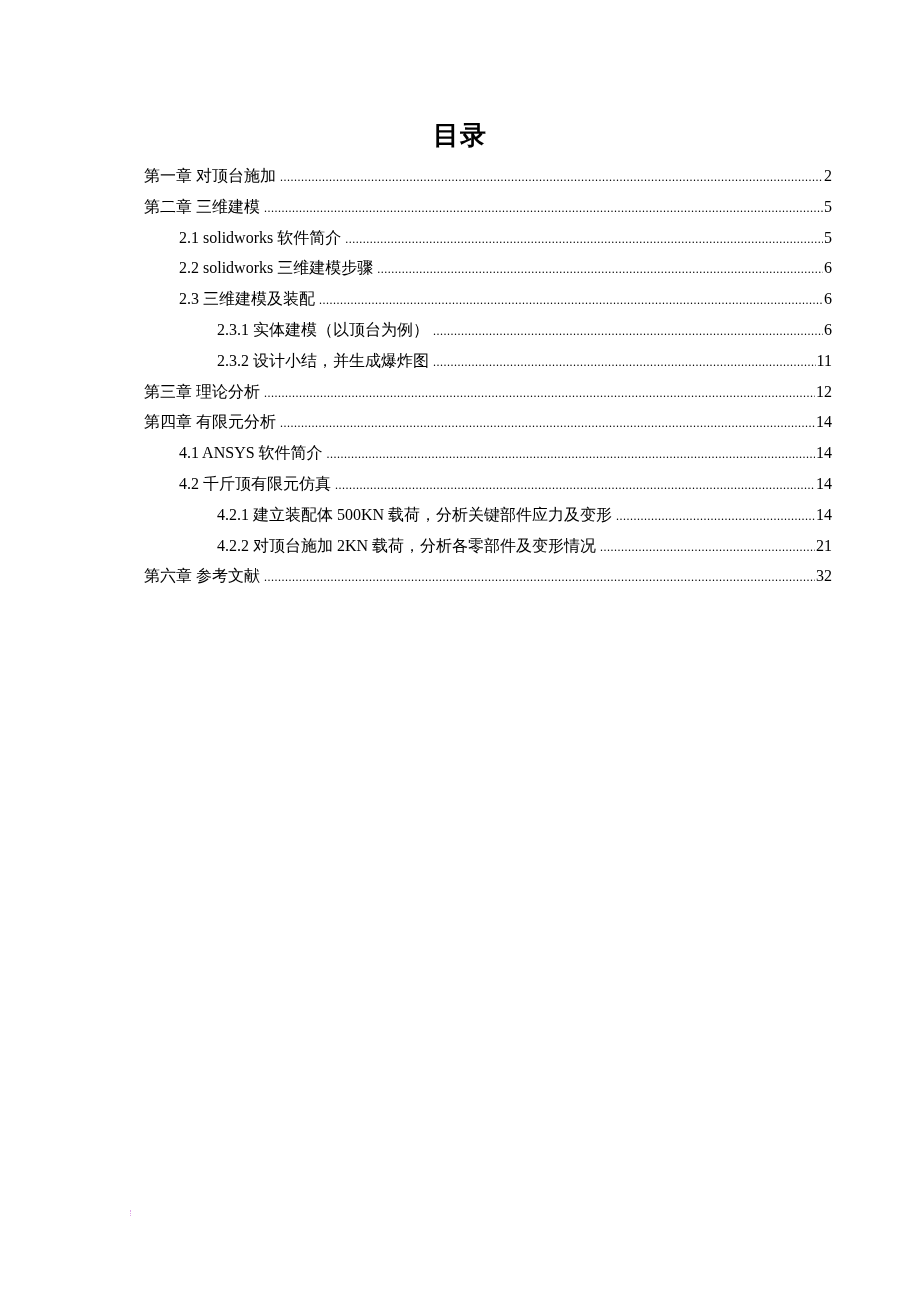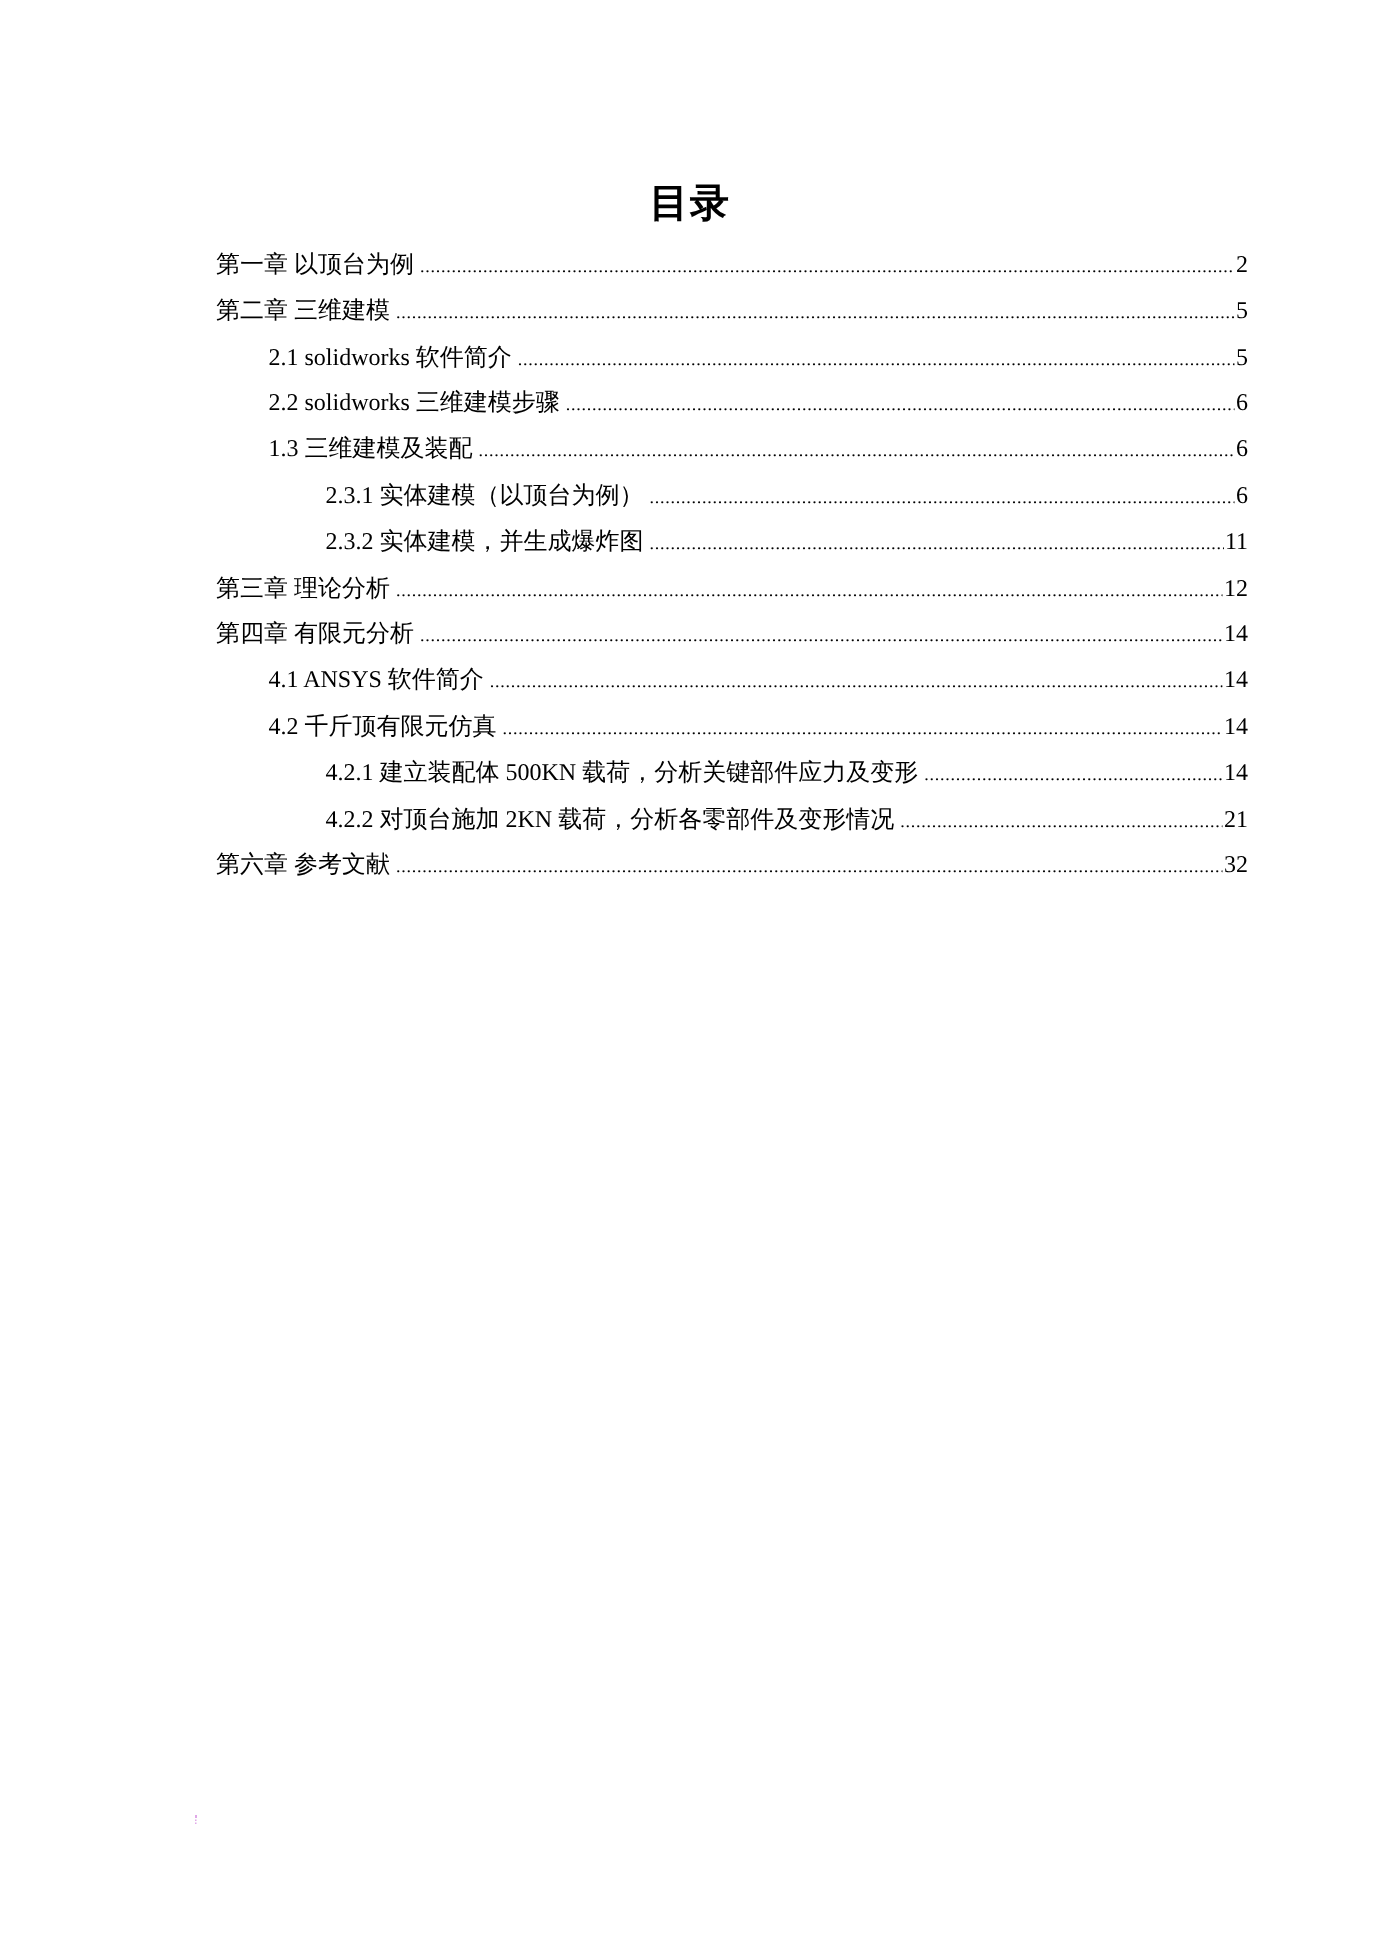--- a/index.html
+++ b/index.html
@@ -19,51 +19,51 @@
   .lvl3 { padding-left:73px; }
   .mark { position:absolute; left:130px; top:1210px; width:3px; height:6px; border-left:1px dotted #e0a8e8; }
 </style>
 </head>
 <body>
 
 <div class="title">目录</div>
 
 <div class="toc">
   <div class="row lvl1">
-      <span class="label">第一章  以顶台为例</span>
+      <span class="label">第一章  对顶台施加</span>
       <span class="dots"></span>
       <span class="page">2</span>
     </div>
   <div class="row lvl1">
       <span class="label">第二章  三维建模</span>
       <span class="dots"></span>
       <span class="page">5</span>
     </div>
   <div class="row lvl2">
       <span class="label">2.1 solidworks 软件简介</span>
       <span class="dots"></span>
       <span class="page">5</span>
     </div>
   <div class="row lvl2">
       <span class="label">2.2 solidworks 三维建模步骤</span>
       <span class="dots"></span>
       <span class="page">6</span>
     </div>
   <div class="row lvl2">
-      <span class="label">1.3 三维建模及装配</span>
+      <span class="label">2.3 三维建模及装配</span>
       <span class="dots"></span>
       <span class="page">6</span>
     </div>
   <div class="row lvl3">
       <span class="label">2.3.1  实体建模（以顶台为例）</span>
       <span class="dots"></span>
       <span class="page">6</span>
     </div>
   <div class="row lvl3">
-      <span class="label">2.3.2  实体建模，并生成爆炸图</span>
+      <span class="label">2.3.2  设计小结，并生成爆炸图</span>
       <span class="dots"></span>
       <span class="page">11</span>
     </div>
   <div class="row lvl1">
       <span class="label">第三章  理论分析</span>
       <span class="dots"></span>
       <span class="page">12</span>
     </div>
   <div class="row lvl1">
       <span class="label">第四章  有限元分析</span>

